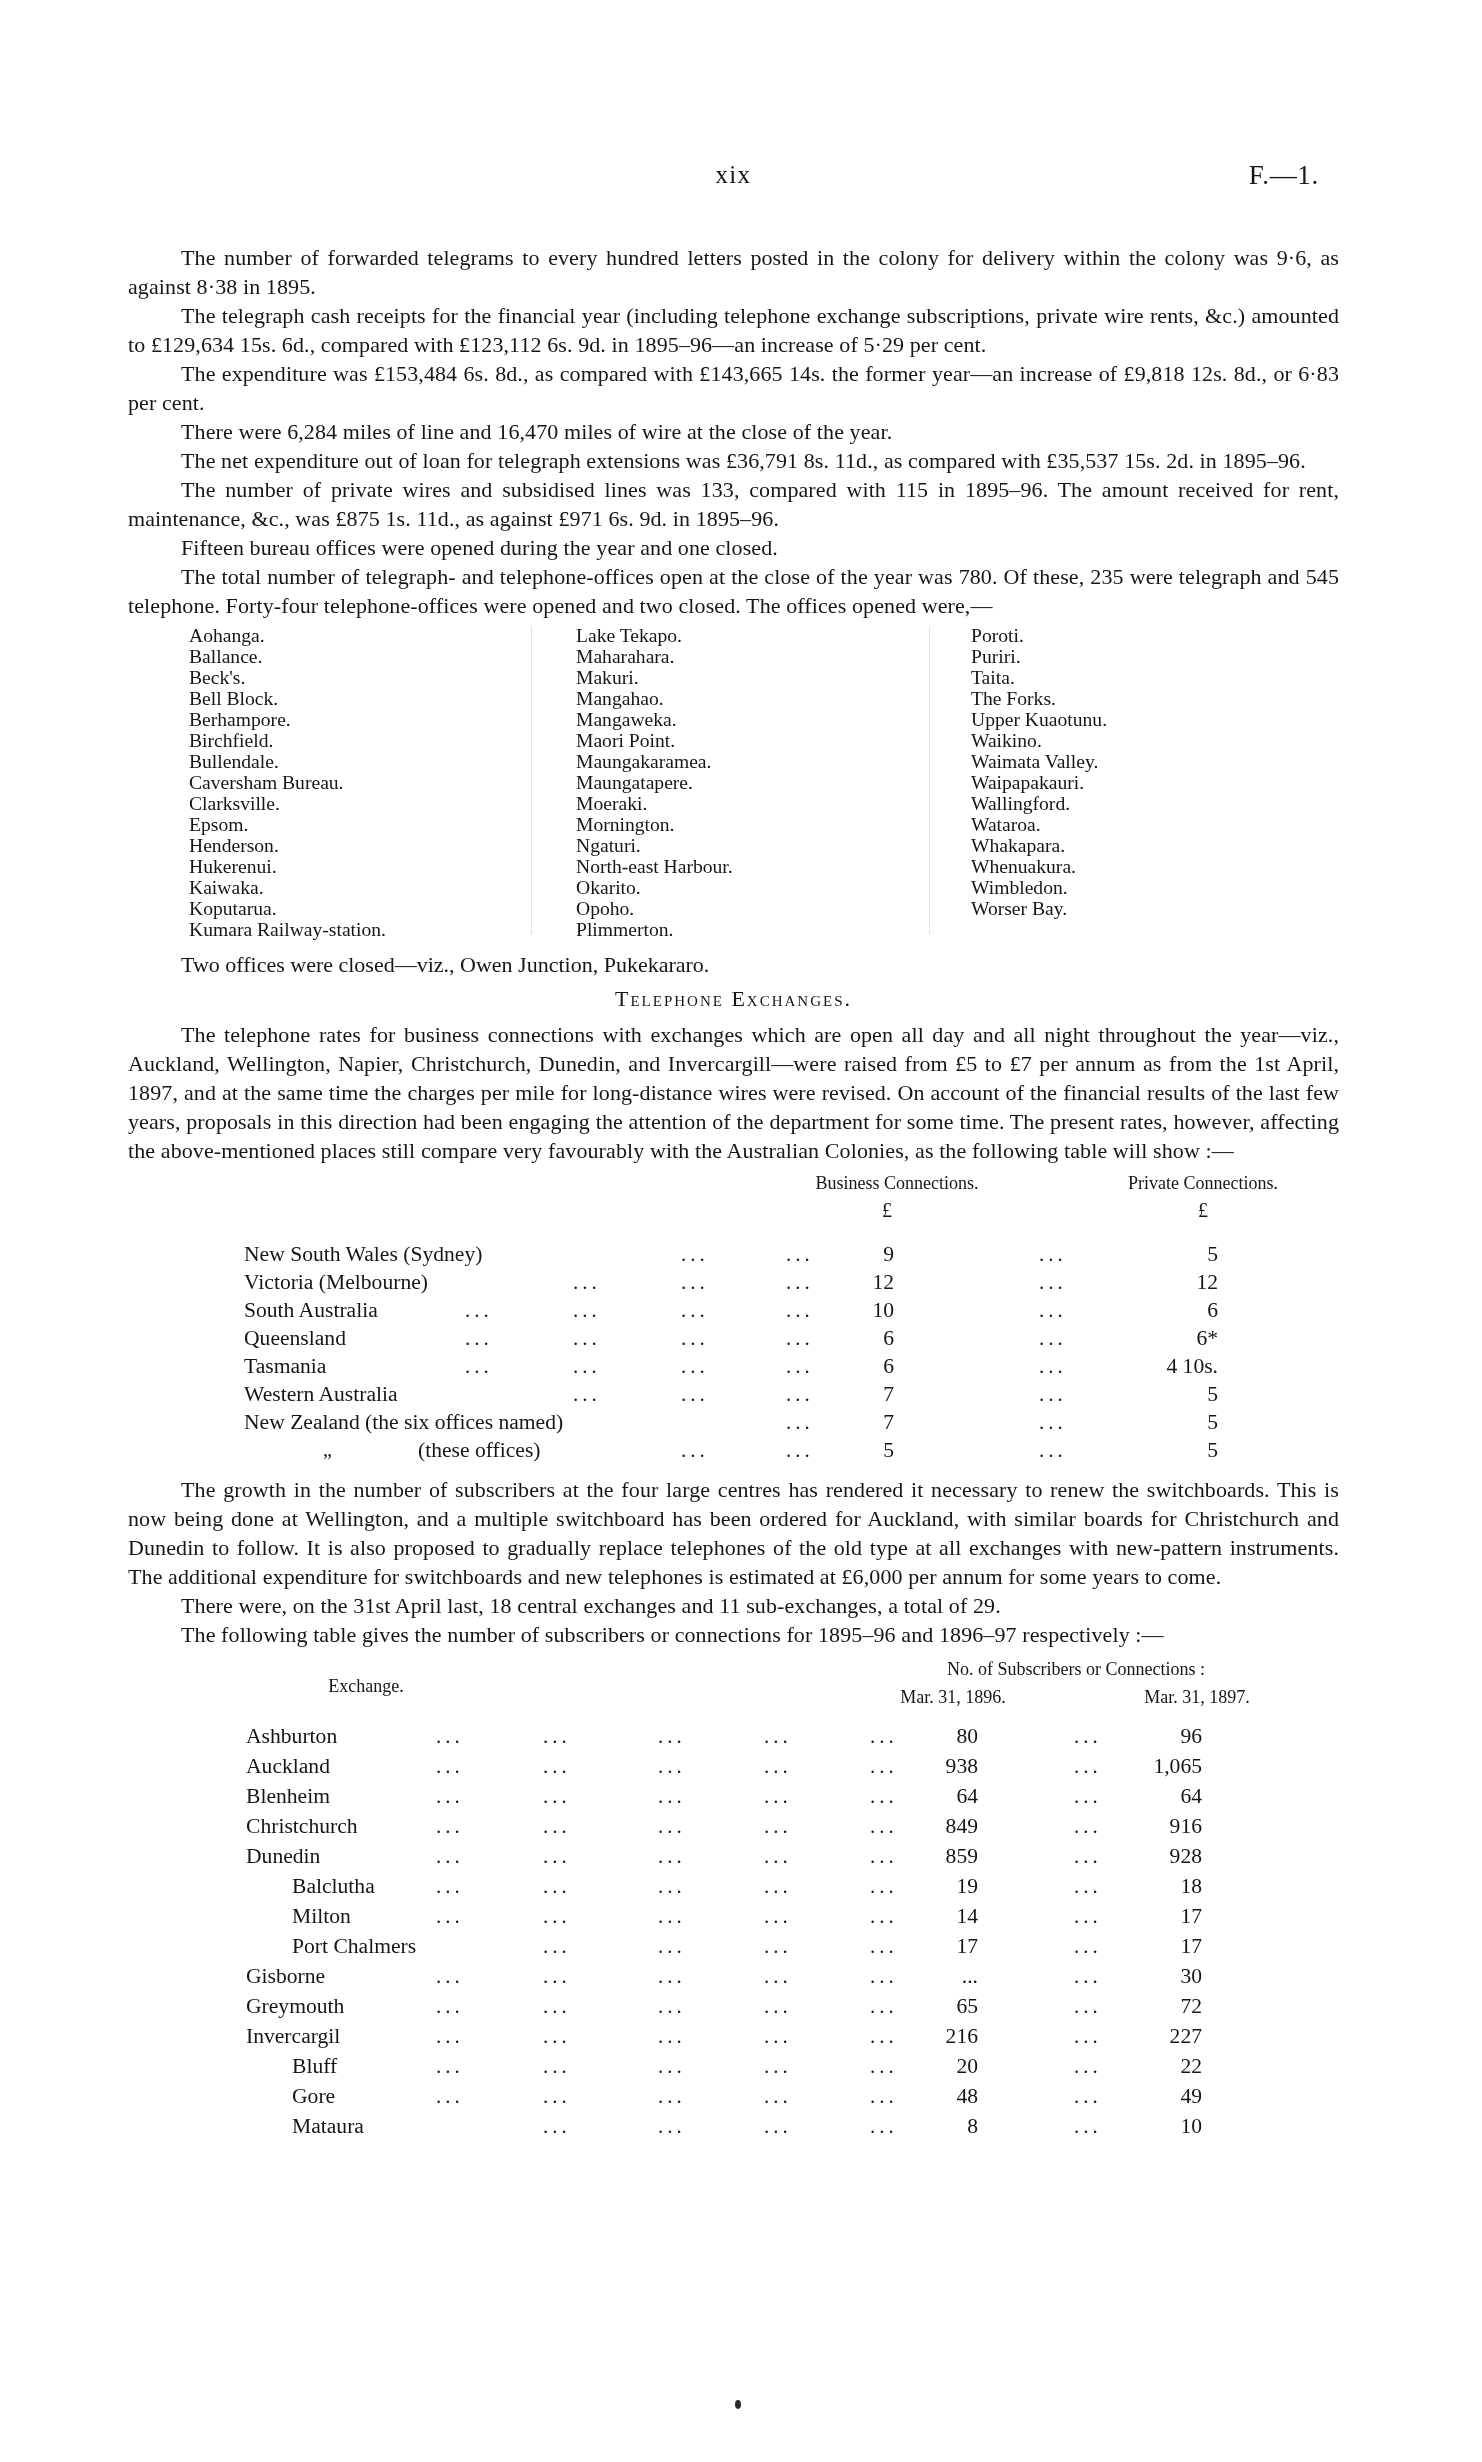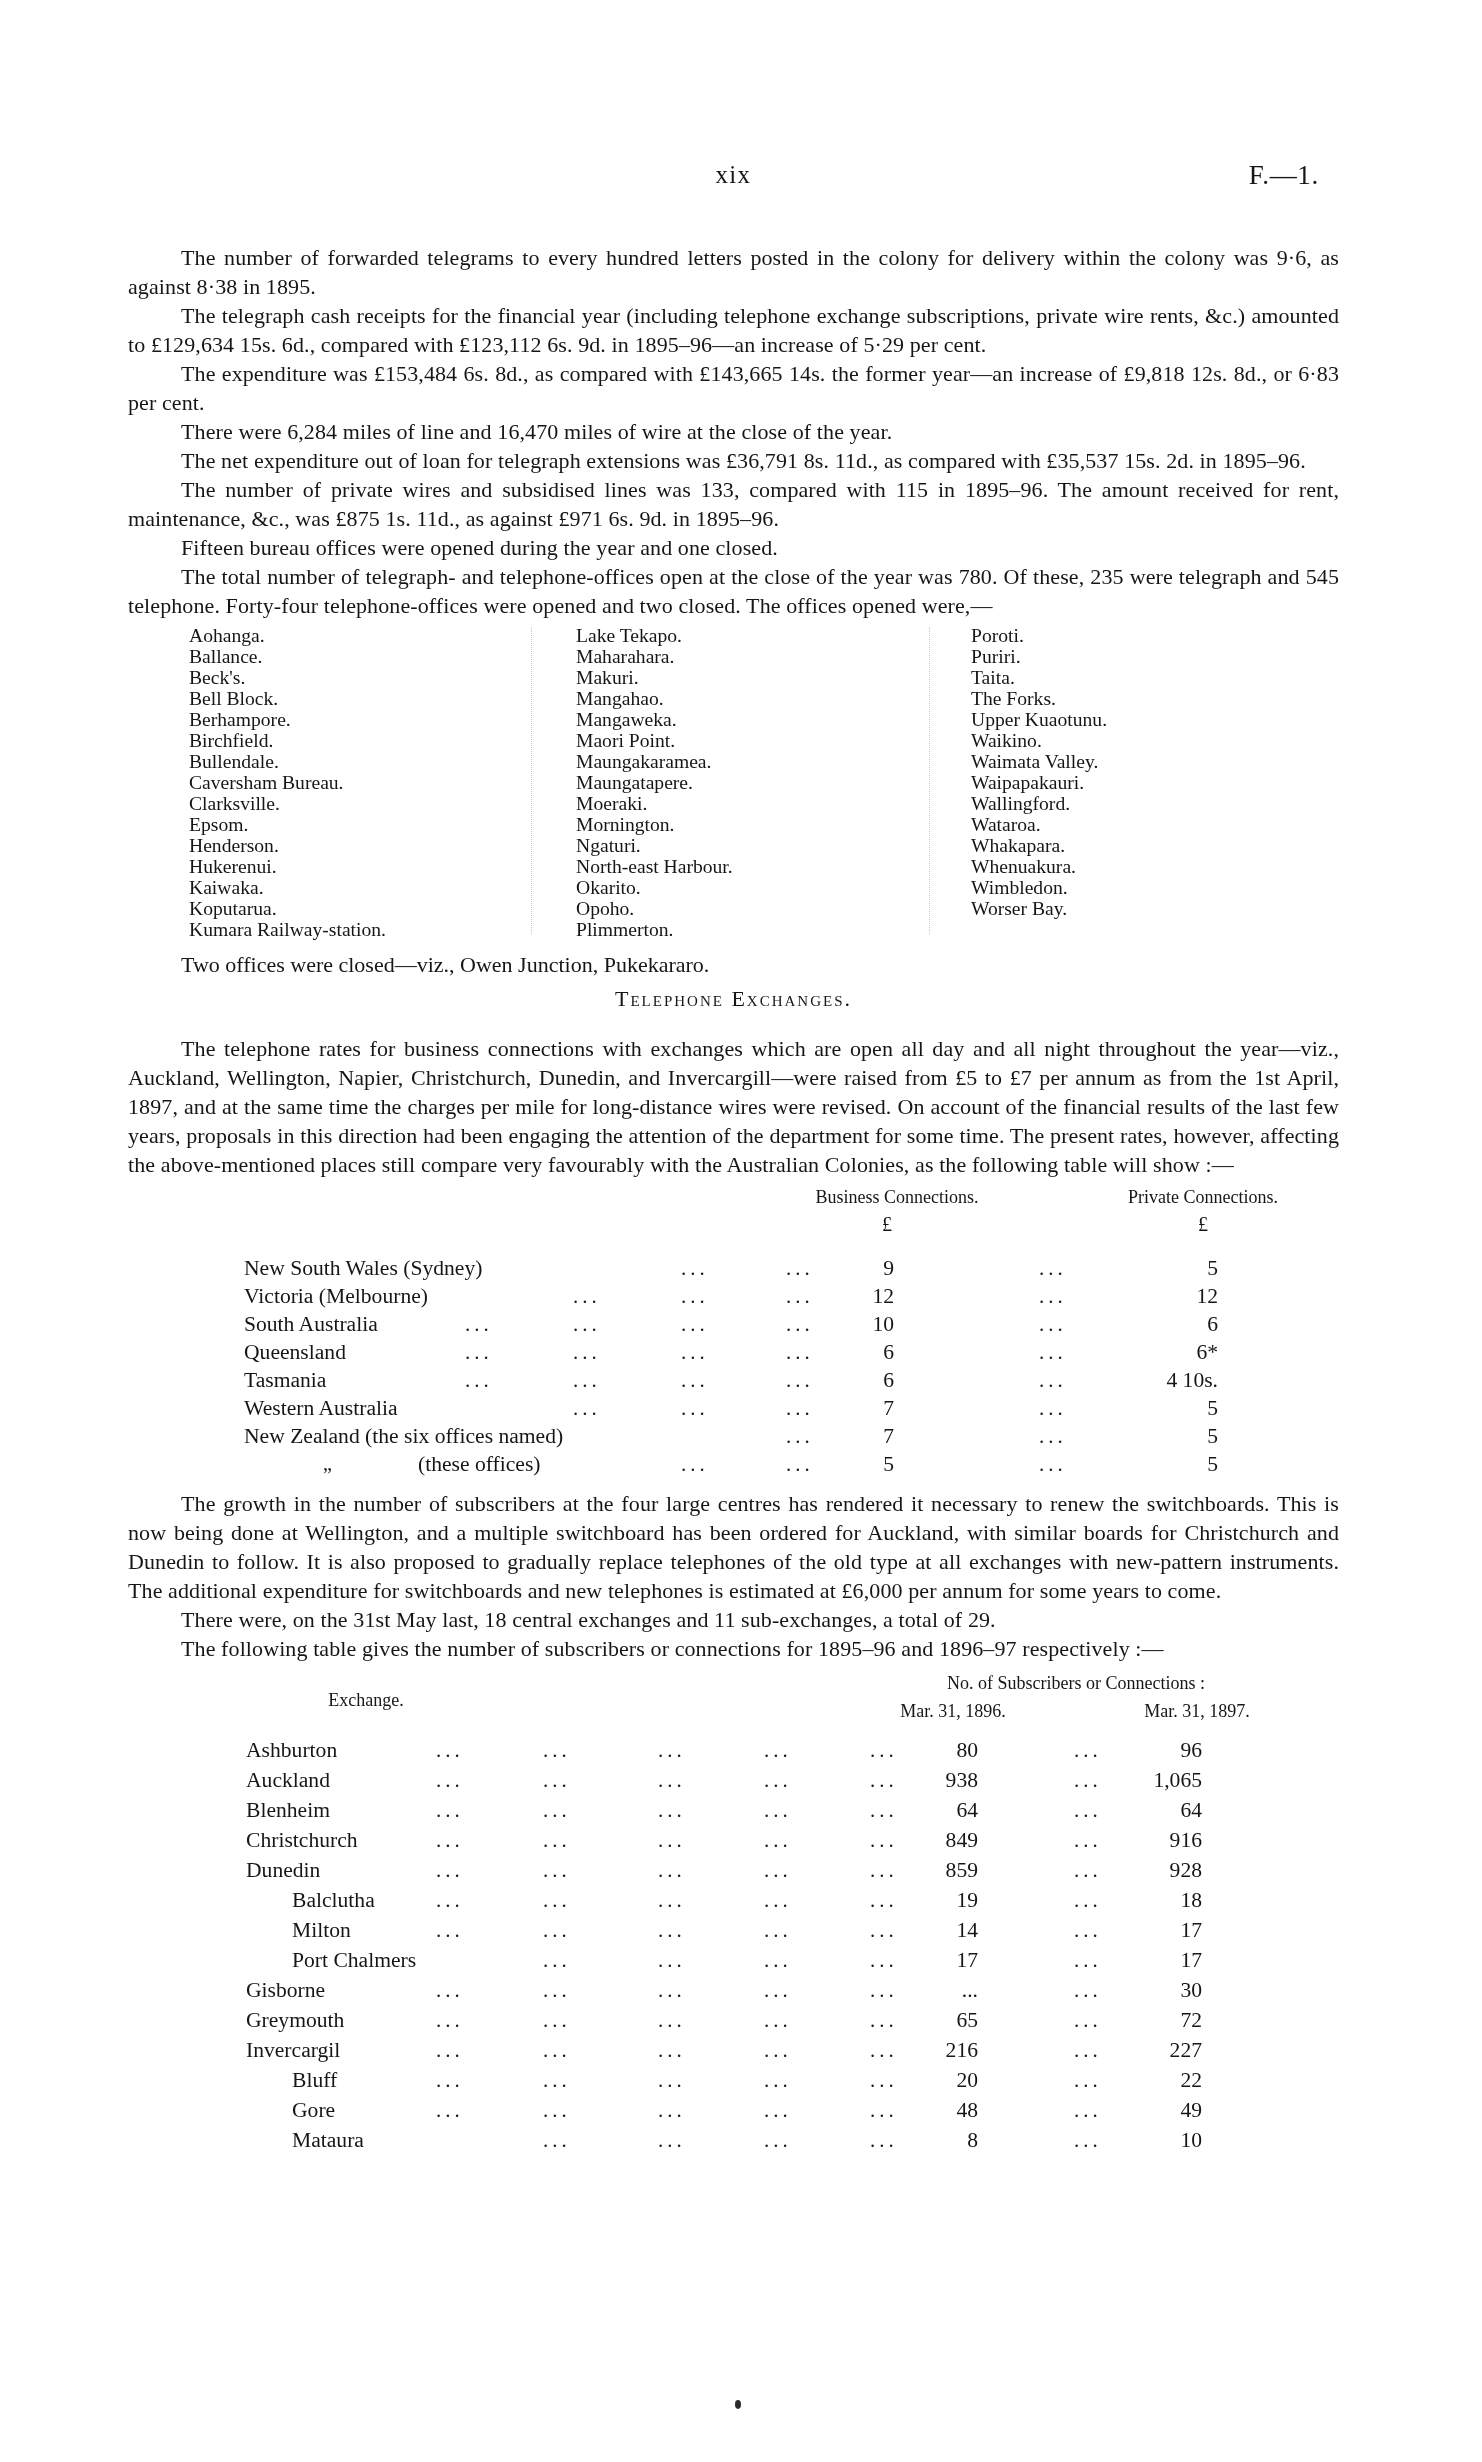--- a/index.html
+++ b/index.html
@@ -130,21 +130,21 @@
         <li>Whenuakura.</li>
         <li>Wimbledon.</li>
         <li>Worser Bay.</li>
       </ul>
   </div>
 
   <div class="closedline">Two offices were closed—viz., Owen Junction, Pukekararo.</div>
 
   <div class="sechead">Telephone Exchanges.</div>
 
-  <div class="bodytext" style="margin-top:22px;">
+  <div class="bodytext" style="margin-top:8px;">
     <p>The telephone rates for business connections with exchanges which are open all day and all night throughout the year—viz., Auckland, Wellington, Napier, Christchurch, Dunedin, and Invercargill—were raised from £5 to £7 per annum as from the 1st April, 1897, and at the same time the charges per mile for long-distance wires were revised.  On account of the financial results of the last few years, proposals in this direction had been engaging the attention of the department for some time.  The present rates, however, affecting the above-mentioned places still compare very favourably with the Australian Colonies, as the following table will show :—</p>
   </div>
 
   <div class="ratetbl">
     <div class="rhdr">
       <span class="h bus-h">Business Connections.</span>
       <span class="h priv-h">Private Connections.</span>
       <span class="pound bus-p">£</span>
       <span class="pound priv-p">£</span>
     </div>
@@ -219,21 +219,21 @@
           <span class="dots" style="left: 658px;">...</span>
           <span class="vb">5</span>
           <span class="dots mid">...</span>
           <span class="vp">5</span>
         </div>
       </div>
   </div>
 
   <div class="bodytext" style="margin-top:9.4px;">
     <p>The growth in the number of subscribers at the four large centres has rendered it necessary to renew the switchboards.  This is now being done at Wellington, and a multiple switchboard has been ordered for Auckland, with similar boards for Christchurch and Dunedin to follow.  It is also proposed to gradually replace telephones of the old type at all exchanges with new-pattern instruments.  The additional expenditure for switchboards and new telephones is estimated at £6,000 per annum for some years to come.</p>
-    <p>There were, on the 31st May last, 18 central exchanges and 11 sub-exchanges, a total of 29.</p>
+    <p>There were, on the 31st April last, 18 central exchanges and 11 sub-exchanges, a total of 29.</p>
     <p>The following table gives the number of subscribers or connections for 1895–96 and 1896–97 respectively :—</p>
   </div>
 
   <div class="extbl">
     <div class="xhdr">
       <span class="h ex-h">Exchange.</span>
       <span class="h grp-h">No. of Subscribers or Connections :</span>
       <span class="h y96-h">Mar. 31, 1896.</span>
       <span class="h y97-h">Mar. 31, 1897.</span>
     </div>

